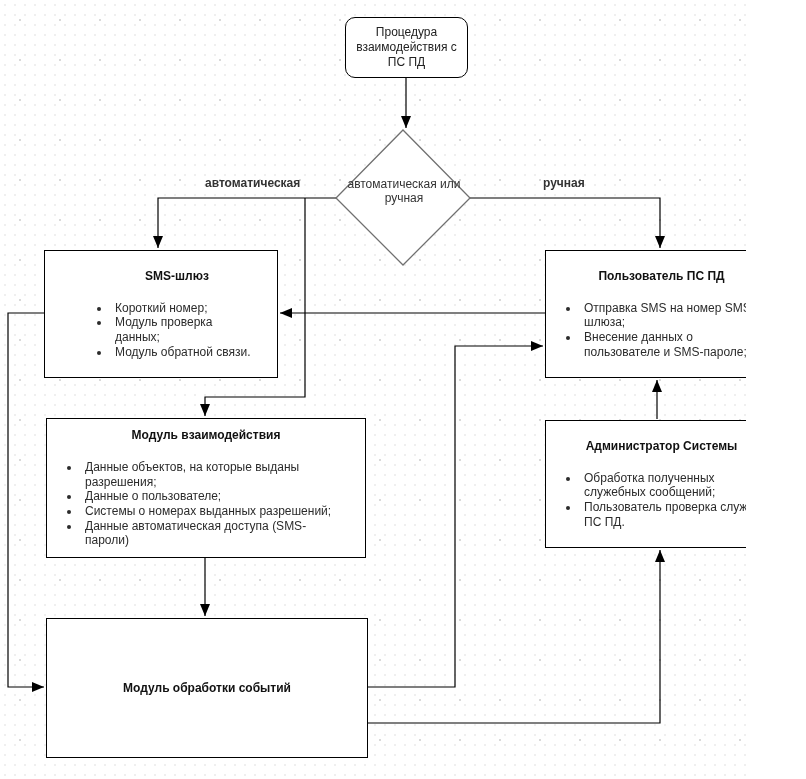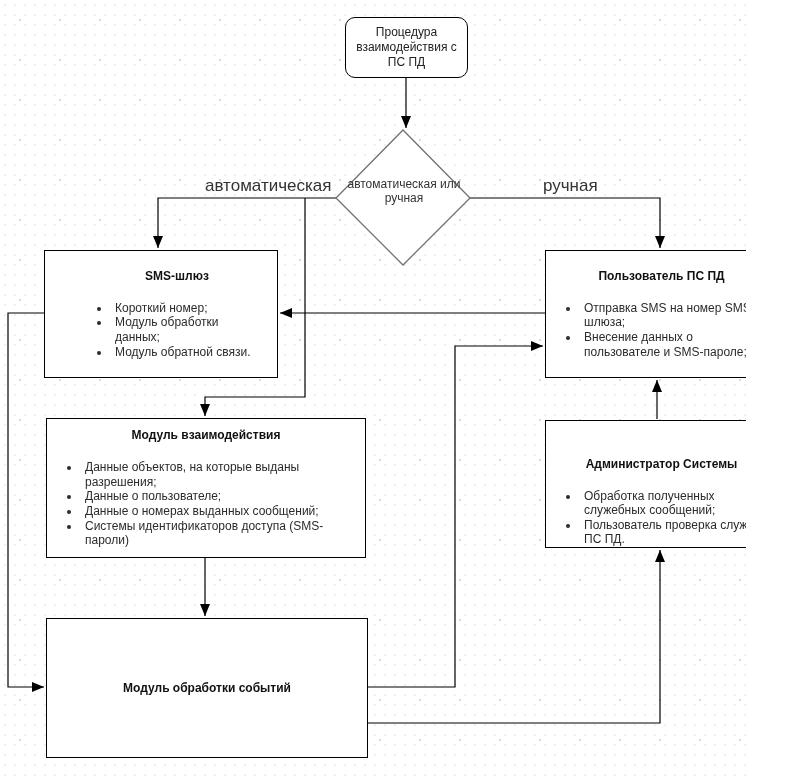--- a/index.html
+++ b/index.html
@@ -32,28 +32,28 @@
   .node ul li { padding-left:4px; }
   .rounded {
     border-radius:10px; justify-content:center;
     text-align:center; line-height:1.25; color:#222222; padding:4px 6px;
   }
   .decision-label {
     position:absolute; text-align:center; color:#333333;
     font-size:12px; line-height:1.18;
   }
   .edge-label {
-    position:absolute; white-space:nowrap; color:#333333; font-size:17px;
+    position:absolute; white-space:nowrap; color:#333333; font-size:12px;font-weight:bold;
   }
   
   #node-start        { left:345px; top:17px;  width:123px; height:61px; }
   #node-sms          { left:44px;  top:250px; width:234px; height:128px;padding-left:32px; }
   #node-user         { left:545px; top:250px; width:233px; height:128px; }
   #node-interaction  { left:46px;  top:418px; width:320px; height:140px; }
-  #node-admin        { left:545px; top:420px; width:233px; height:128px;justify-content:flex-end; }
+  #node-admin        { left:545px; top:420px; width:233px; height:128px; }
   #node-events       { left:46px;  top:618px; width:322px; height:140px; }
   #decision-text     { left:338px; top:177px; width:132px;text-align:center; }
   #label-auto        { left:205px; top:176px; }
   #label-manual      { left:543px; top:176px; }
 </style>
 </head>
 <body>
 
 <div class="canvas">
 
@@ -93,40 +93,40 @@
 
   <div class="decision-label" id="decision-text">автоматическая или ручная</div>
 
   <div class="edge-label" id="label-auto">автоматическая</div>
   <div class="edge-label" id="label-manual">ручная</div>
 
   <div class="node" id="node-sms">
     <div class="title">SMS-шлюз</div>
     <ul>
         <li>Короткий номер;</li>
-        <li>Модуль обработки данных;</li>
+        <li>Модуль проверка данных;</li>
         <li>Модуль обратной связи.</li>
       </ul>
   </div>
 
   <div class="node" id="node-user">
     <div class="title">Пользователь ПС ПД</div>
     <ul>
         <li>Отправка SMS на номер SMS-шлюза;</li>
         <li>Внесение данных о пользователе и SMS-пароле;</li>
       </ul>
   </div>
 
   <div class="node" id="node-interaction">
     <div class="title">Модуль взаимодействия</div>
     <ul>
         <li>Данные объектов, на которые выданы разрешения;</li>
         <li>Данные о пользователе;</li>
-        <li>Данные о номерах выданных сообщений;</li>
-        <li>Системы идентификаторов доступа (SMS-пароли)</li>
+        <li>Системы о номерах выданных разрешений;</li>
+        <li>Данные автоматическая доступа (SMS-пароли)</li>
       </ul>
   </div>
 
   <div class="node" id="node-admin">
     <div class="title">Администратор Системы</div>
     <ul>
         <li>Обработка полученных служебных сообщений;</li>
         <li>Пользователь проверка служб ПС ПД.</li>
       </ul>
   </div>

